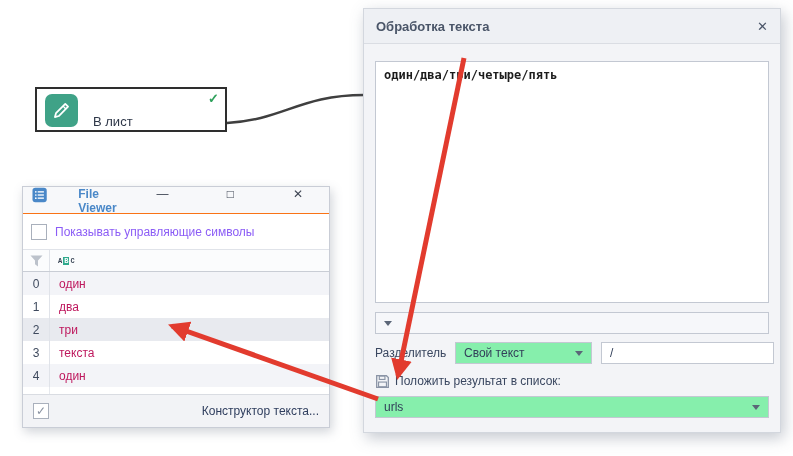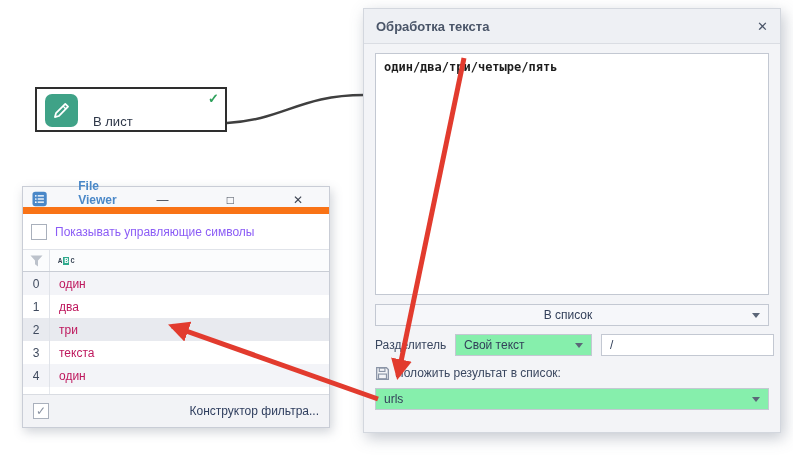--- a/index.html
+++ b/index.html
@@ -23,21 +23,21 @@
   }
   .node-label { position:absolute; left:56px; top:12px; height:100%; display:flex; align-items:center; font-size:13px; color:#2e3748; }
   .node-check { position:absolute; right:6px; top:2px; color:#2fa15c; font-size:13px; font-weight:bold; }
 
   
   .fv {
     position:absolute; left:22px; top:186px; width:308px; height:242px; z-index:2;
     background:#fff; border:1px solid #c9cdd6; box-shadow:2px 4px 10px rgba(90,100,120,.28);
     display:flex; flex-direction:column; font-size:12px;
   }
-  .fv-titlebar { height:27px; background:#f7f8fa; border-bottom:7px solid #f97316; display:flex; align-items:flex-end; padding:0 9px; flex:none;gap:24px; }
+  .fv-titlebar { height:27px; background:#f7f8fa; border-bottom:1px solid #f97316; display:flex; align-items:flex-start; padding:0 9px; flex:none;gap:24px; }
   .fv-title { color:#4a88c8; font-weight:bold; margin-left:7px; flex:1; }
   .fv-btn { width:46px; text-align:center; color:#3f4654; font-size:12px; cursor:default; }
   .fv-checkrow { height:35px; display:flex; align-items:center; padding:0 8px; flex:none; }
   .checkbox { width:16px; height:16px; background:#fff; border:1px solid #a9b0bc; flex:none;
               display:flex; align-items:center; justify-content:center; font-size:12px; color:#8a93a2; }
   .fv-checkrow .lbl { margin-left:8px; color:#8b5cf6; }
   .fv-gridhead { height:23px; background:#fbfcfd; border-top:1px solid #e0e3e9; border-bottom:1px solid #c9cdd5; display:flex; align-items:center; flex:none; }
   .idx-cell { width:27px; flex:none; text-align:center; color:#3f4a5e; border-right:1px solid #e0e3e9; align-self:stretch; display:flex; align-items:center; justify-content:center; }
   .abc { display:flex; align-items:center; margin-left:8px; font-family:"Liberation Mono", monospace; font-size:7px; font-weight:bold; color:#3a4656; }
   .abc .b { background:#2fa98c; color:#fff; padding:0 1px; margin:0 1px; }
@@ -47,21 +47,21 @@
   .val-cell { padding-left:9px; display:flex; align-items:center; color:#be185d; }
   .fv-fill { flex:1; display:flex; }
   .fv-fill .idx-cell { border-right:1px solid #e6e9ee; }
   .fv-bottombar { height:33px; background:#f2f3f6; border-top:1px solid #d9dce2; display:flex; align-items:center; padding:0 10px; flex:none; }
   .fv-filterlink { margin-left:auto; color:#2f3e5e; }
 
   
   .panel {
     position:absolute; left:363px; top:8px; width:418px; height:425px; z-index:2;
     background:#f3f4f7; border:1px solid #d3d7de; box-shadow:3px 5px 14px rgba(90,100,120,.35);
-    display:flex; flex-direction:column; font-size:12px;
+    display:flex; flex-direction:column; font-size:12px;gap:8px;
   }
   .panel-header { height:35px; background:#eef0f4; border-bottom:1px solid #dadde3; display:flex; align-items:center; padding:0 12px; flex:none; }
   .panel-title { font-weight:bold; font-size:13px; color:#4a5568; flex:1; }
   .panel-close { color:#4a5568; font-size:13px; }
   .panel-body { flex:1; padding:9px 11px; display:flex; flex-direction:column; }
   .bigtext {
     width:100%; height:242px; background:#fff; border:1px solid #c3c8d2; resize:none; outline:none;
     font-family:"DejaVu Sans Mono", "Liberation Mono", monospace; font-size:12px; font-weight:bold;
     color:#1c1c1c; padding:6px 8px; flex:none;
   }
@@ -151,34 +151,33 @@
   <div class="fv-row even">
     <span class="idx-cell">4</span>
     <span class="val-cell">один</span>
   </div>
   <div class="fv-fill">
       <span class="idx-cell" style="color:transparent;"></span>
     </div>
 
   <div class="fv-bottombar">
     <span class="checkbox">✓</span>
-    <span class="fv-filterlink">Конструктор фильтра...</span>
+    <span class="fv-filterlink">Конструктор текста...</span>
   </div>
 </div>
 
 <div class="panel">
   <div class="panel-header">
     <span class="panel-title">Обработка текста</span>
     <span class="panel-close">✕</span>
   </div>
   <div class="panel-body">
     <textarea class="bigtext" spellcheck="false" style="">один/два/три/четыре/пять</textarea>
 
     <div class="combo-bar">
-      <span class="center">В список</span>
       <span class="darr"></span>
     </div>
 
     <div class="sep-row">
       <span class="sep-label">Разделитель</span>
       <span class="combo sep-type">
         <span class="grow">Свой текст</span>
         <span class="darr"></span>
       </span>
       <input class="txt" value="/" style="">

